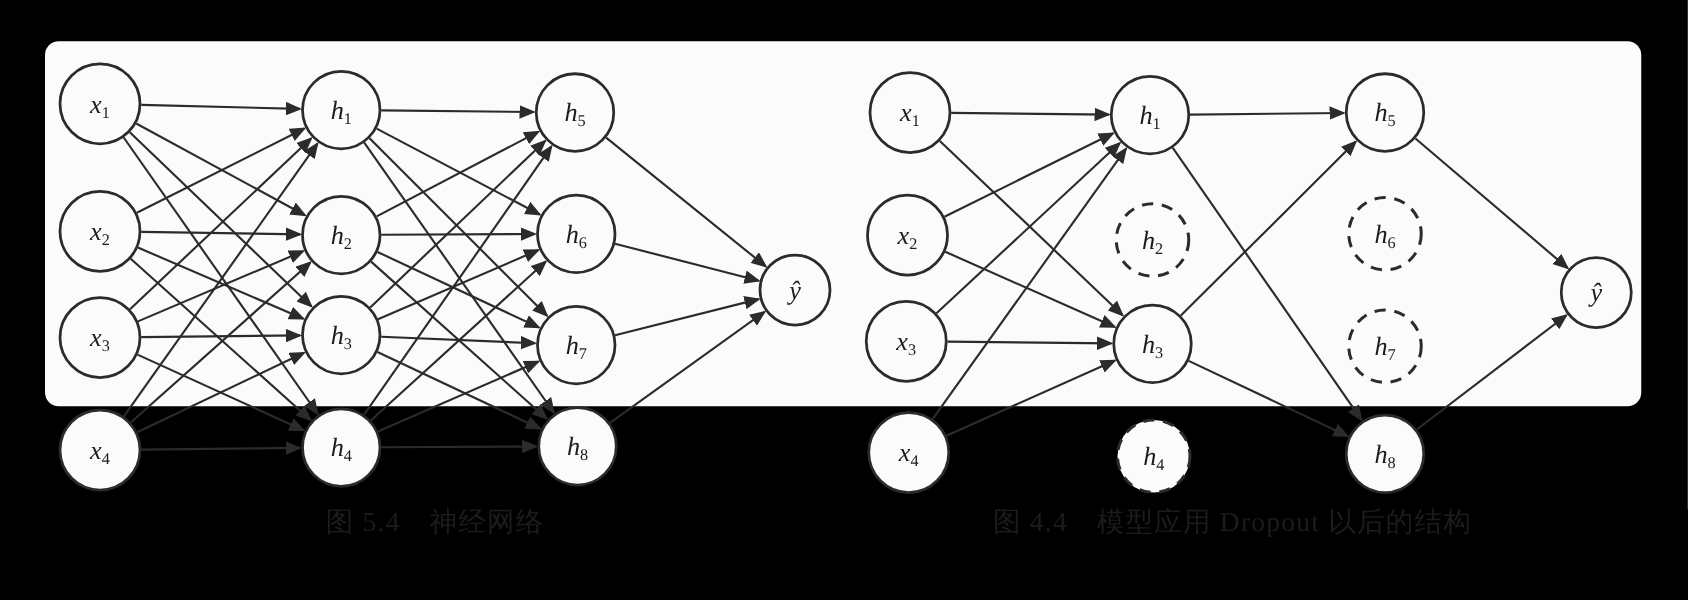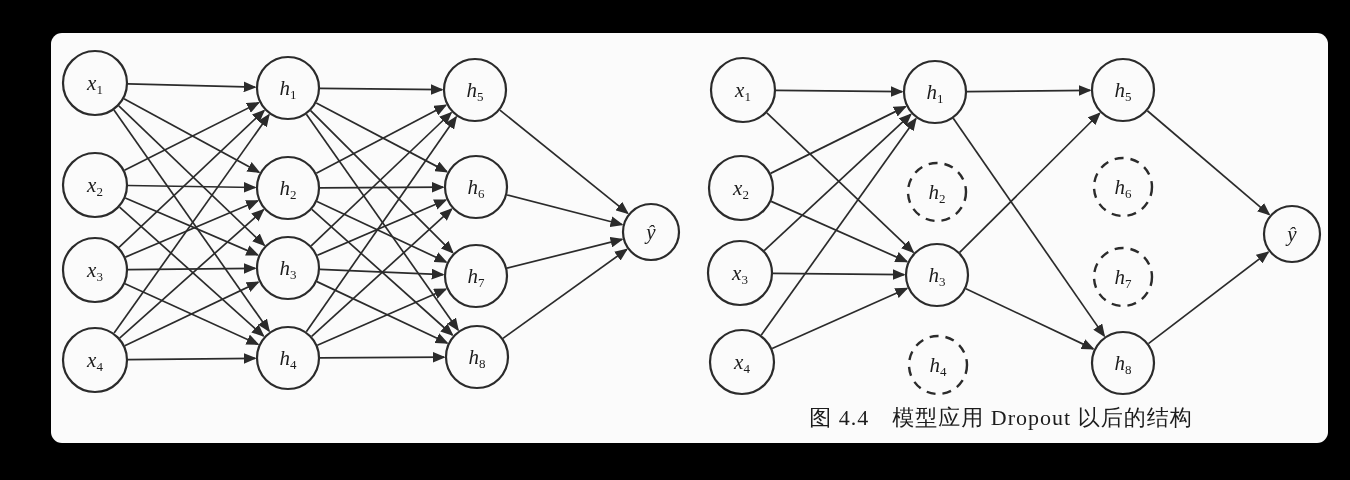--- a/index.html
+++ b/index.html
@@ -9,24 +9,23 @@
     height: 480px;
     background: #000;
     overflow: hidden;
     font-family: "Liberation Serif", "DejaVu Serif", serif;
   }
   .panel {
     position: absolute;
     left: 36px;
     top: 33px;
     width: 1277px;
-    height: 410px;
+    height: 292px;
     background: #fbfbfb;
     border-radius: 11px;
-    margin-left: 15px;
   }
   .panel svg {
     position: absolute;
     left: 0;
     top: 0;
   }
   .caption {
     position: absolute;
     top: 370px;
     transform: translateX(-50%);
@@ -145,15 +144,16 @@
         <text x="1072" y="64" text-anchor="middle" font-size="21" font-style="italic" font-family="&quot;Liberation Serif&quot;, &quot;DejaVu Serif&quot;, serif" fill="#1c1c1c">h<tspan font-size="13" dy="4" font-style="normal">5</tspan></text>
         <circle cx="1072" cy="154" r="29" fill="#fbfbfb" stroke="#2b2b2b" stroke-width="2.4" stroke-dasharray="9,7"></circle>
         <text x="1072" y="161" text-anchor="middle" font-size="21" font-style="italic" font-family="&quot;Liberation Serif&quot;, &quot;DejaVu Serif&quot;, serif" fill="#1c1c1c">h<tspan font-size="13" dy="4" font-style="normal">6</tspan></text>
         <circle cx="1072" cy="244" r="29" fill="#fbfbfb" stroke="#2b2b2b" stroke-width="2.4" stroke-dasharray="9,7"></circle>
         <text x="1072" y="251" text-anchor="middle" font-size="21" font-style="italic" font-family="&quot;Liberation Serif&quot;, &quot;DejaVu Serif&quot;, serif" fill="#1c1c1c">h<tspan font-size="13" dy="4" font-style="normal">7</tspan></text>
         <circle cx="1072" cy="330" r="31" fill="#fbfbfb" stroke="#2b2b2b" stroke-width="2.2"></circle>
         <text x="1072" y="337" text-anchor="middle" font-size="21" font-style="italic" font-family="&quot;Liberation Serif&quot;, &quot;DejaVu Serif&quot;, serif" fill="#1c1c1c">h<tspan font-size="13" dy="4" font-style="normal">8</tspan></text>
         <circle cx="1241" cy="201" r="28" fill="#fbfbfb" stroke="#2b2b2b" stroke-width="2.2"></circle>
         <text x="1241" y="208" text-anchor="middle" font-size="21" font-style="italic" font-family="&quot;Liberation Serif&quot;, &quot;DejaVu Serif&quot;, serif" fill="#1c1c1c">ŷ</text>
       </svg>
+    <div class="caption" id="cap-left">图 5.4　神经网络</div>
     <div class="caption" id="cap-right">图 4.4　模型应用 Dropout 以后的结构</div>
   </div>
 </div>
 
 </body></html>

